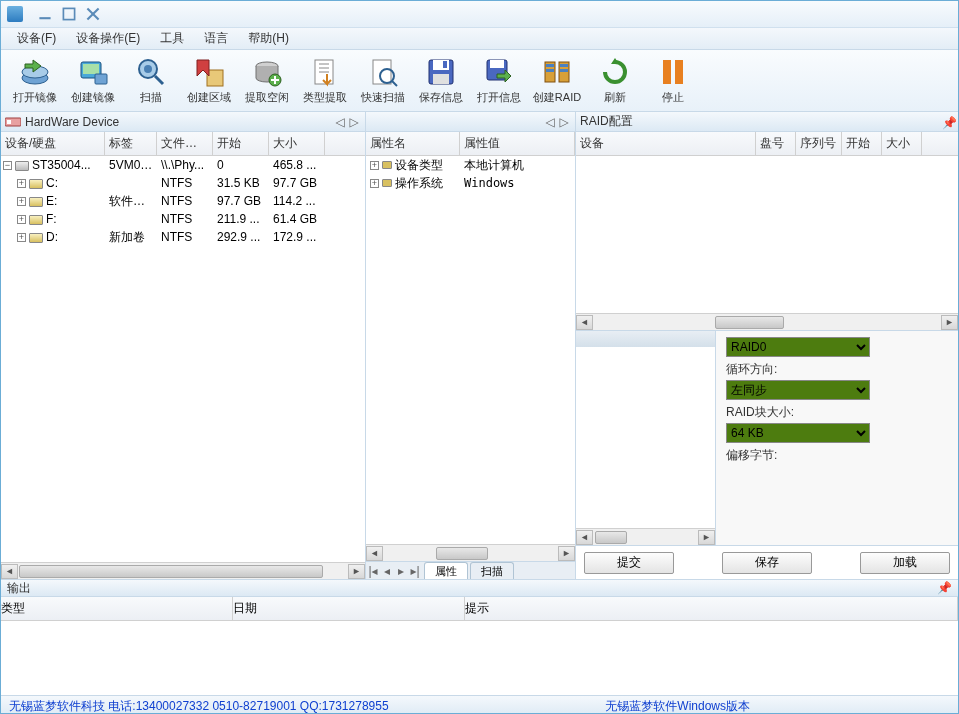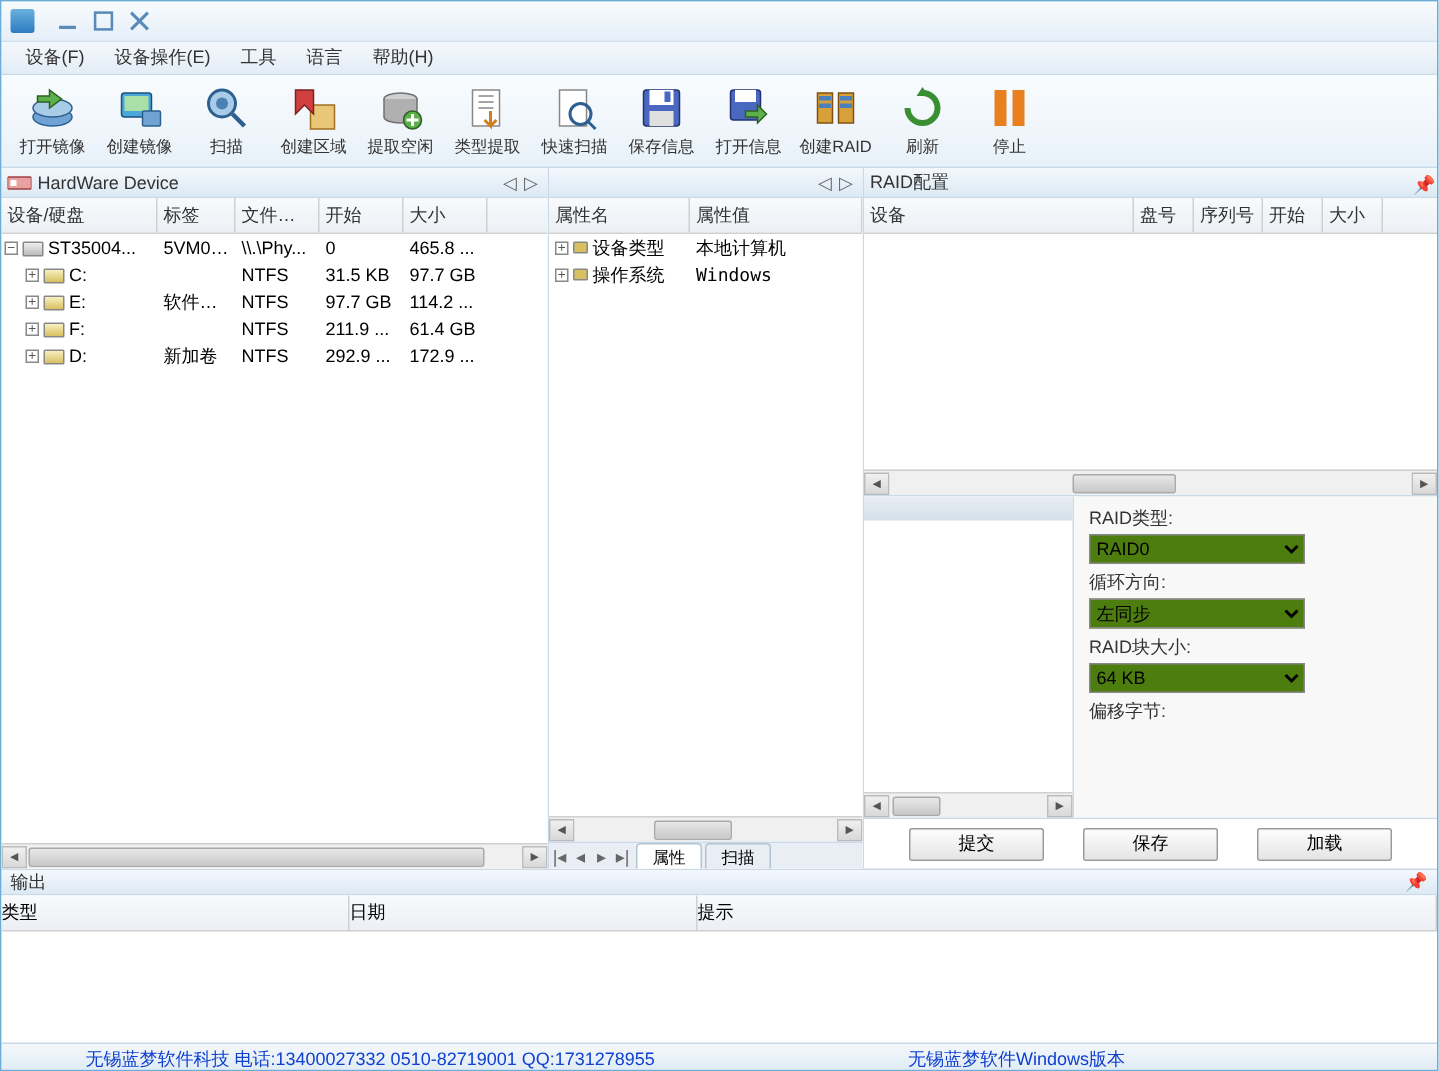--- a/index.html
+++ b/index.html
@@ -57,33 +57,33 @@
 .tabstrip .tab { padding:1px 10px; border:1px solid #b0c4d4; border-bottom:none; background:#fff; font-size:11px; cursor:pointer; margin-left:2px; border-radius:3px 3px 0 0; }
 .tabstrip .tab.inactive { background:#e8eef4; }
 
 
 .right-bottom { display:flex; height:215px; border-top:1px solid #c8d9e8; }
 .rb-left { width:140px; border-right:1px solid #c8d9e8; background:#fff; display:flex; flex-direction:column; }
 .rb-right { flex:1; padding:6px 10px; overflow:hidden; background:#f8f8f8; position:relative; }
 .rb-right .field { margin-bottom:4px; }
 .rb-right .flabel { color:#333; margin-bottom:2px; display:block; }
 .rb-right select { width:144px; height:20px; border:1px solid #888; background:#4d7c0f; font-size:12px; }
-.btnrow { display:flex; gap:26px; justify-content:center; padding:6px; border-top:1px solid #c8d9e8; height:34px; align-items:center; }
+.btnrow { display:flex; gap:48px; justify-content:center; padding:6px; border-top:1px solid #c8d9e8; height:34px; align-items:center; }
 .btn { width:90px; height:22px; background:linear-gradient(#fdfdfd,#e4e4e4); border:1px solid #999; cursor:pointer; display:flex; align-items:center; justify-content:center; border-radius:2px; }
 
 
 .output-hdr { height:18px; background:linear-gradient(#f4f8fc,#dce9f4); border-top:1px solid #c8d9e8; border-bottom:1px solid #c8d9e8; display:flex; align-items:center; padding:0 6px; color:#333; }
 .output-hdr .spacer { flex:1; }
 .output-grid { height:98px; background:#fff; display:flex; flex-direction:column; }
 .og-head { display:flex; background:linear-gradient(#f8fafc,#eceff4); border-bottom:1px solid #d0d0d0; }
 .og-head .col { padding:3px 0; border-right:1px solid #d0d0d0; }
 
 
 .statusbar { height:22px; background:linear-gradient(#f4f8fc,#dce9f4); border-top:1px solid #c8d9e8; display:flex; align-items:center; padding:0 8px; }
-.statusbar .stext { color:#1040d0;margin-left:48px; }
+.statusbar .stext { color:#1040d0; }
 </style>
 </head>
 <body>
 
 <div class="titlebar">
   <div class="icon"></div>
   <div class="winbtn">
       <svg viewBox="0 0 10 10">
         <line x1="1" y1="8" x2="9" y2="8" stroke="currentColor" stroke-width="1.5"></line>
       </svg>
@@ -373,21 +373,21 @@
         <div style="flex:1"></div>
         <div class="hscroll">
           <div class="arrow">◄</div>
             <div class="track">
               <div class="thumb" style="left:2px;width:30%"></div>
             </div>
             <div class="arrow">►</div>
         </div>
       </div>
       <div class="rb-right">
-        <div class="field"><span class="flabel">RAID类型:</span>
+        <div class="field">
           <select><option>RAID0</option></select></div>
         <div class="field"><span class="flabel">循环方向:</span>
           <select><option>左同步</option></select></div>
         <div class="field"><span class="flabel">RAID块大小:</span>
           <select><option>64 KB</option></select></div>
         <div class="field">
             <span class="flabel">偏移字节:</span>
           </div>
       </div>
     </div>

